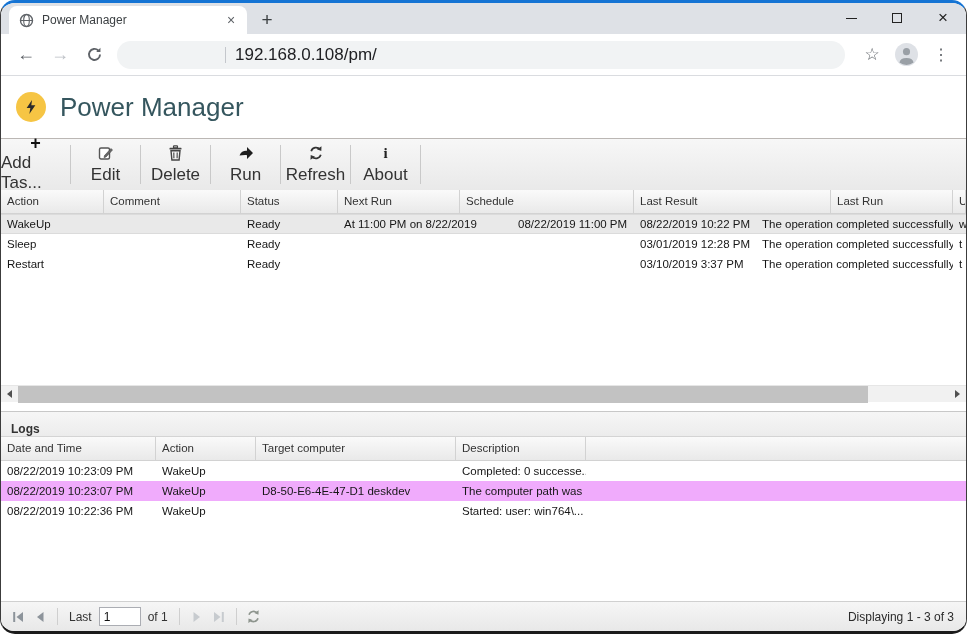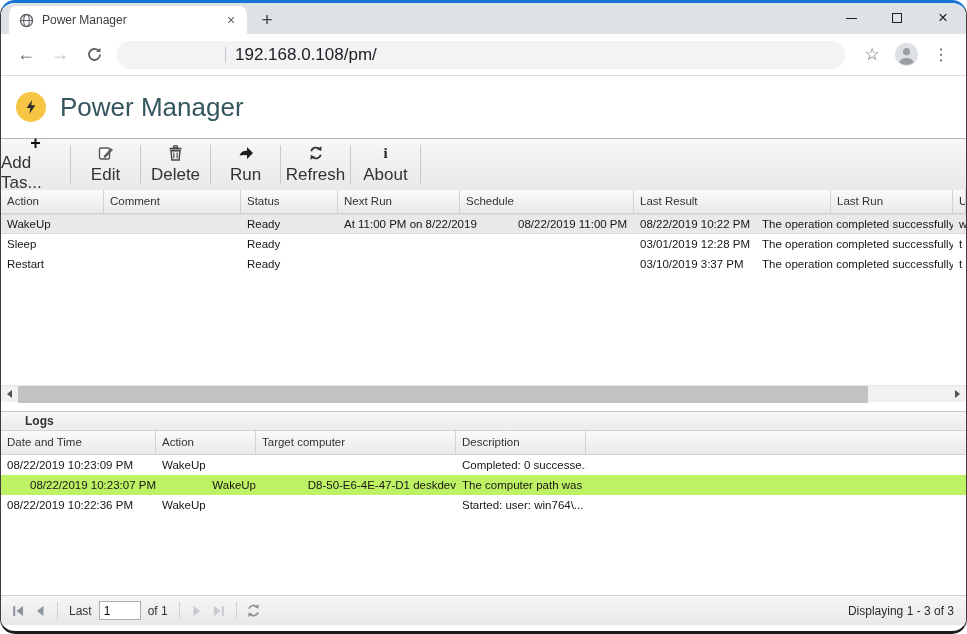--- a/index.html
+++ b/index.html
@@ -63,42 +63,42 @@
 
   
   .gridheader{ display:flex; height:24px; background:linear-gradient(#FAFAFA,#E9E9E9);
                border-bottom:1px solid #D2D2D2; flex:0 0 auto;justify-content:space-between;}
   .hcell{ font-size:11.5px; color:#333; line-height:23px; padding-left:6px;
           border-right:1px solid #D2D2D2; white-space:nowrap; overflow:hidden;}
   .grow{ display:flex; height:20px; flex:0 0 auto; background:#fff;}
   .gcell{ font-size:11.5px; color:#161616; line-height:20px; padding-left:6px;
           white-space:nowrap; overflow:hidden;}
   .grow.selected{ background:#E9E9E9; box-shadow:inset 0 1px 0 #DBDBDB, inset 0 -1px 0 #DBDBDB;}
-  .grow.stripe{ background:#bef264;text-align:right; }
+  .grow.stripe{ background:#f0abfc; }
 
   .tg-c0{width:103px}.tg-c1{width:137px}.tg-c2{width:97px}.tg-c3{width:174px}
   .tg-c4{width:122px}.tg-c5{width:122px}.tg-c6{width:197px}.tg-c7{flex:1;min-width:0}
   .lg-c0{width:155px}.lg-c1{width:100px}.lg-c2{width:200px}.lg-c3{width:130px}.lg-c4{flex:1;min-width:0;border-right:none}
 
   .filler1{ height:111px; background:#fff; flex:0 0 auto;}
   .filler2{ height:80px; background:#fff; flex:0 0 auto;}
 
   
   .hscroll{ height:17px; background:#F1F1F1; display:flex; align-items:center; flex:0 0 auto;
             border-top:1px solid #E6E6E6;}
   .sb-btn{ width:17px; height:17px; display:flex; align-items:center; justify-content:center;}
   .tri-left{ width:0;height:0;border-top:4px solid transparent;border-bottom:4px solid transparent;border-right:5px solid #505050;}
   .tri-right{ width:0;height:0;border-top:4px solid transparent;border-bottom:4px solid transparent;border-left:5px solid #505050;}
   .sb-track{ flex:1; height:17px; position:relative;}
   .sb-thumb{ position:absolute; left:0; top:0; height:17px; width:850px; background:#C2C2C2;}
   .gap{ height:9px; background:#fff; flex:0 0 auto;}
 
   
-  .logsheader{ height:20px; background:linear-gradient(#F6F6F6,#ECECEC); border-top:1px solid #C8C8C8;
-               border-bottom:1px solid #D4D4D4; display:flex; align-items:center; padding-left:24px; flex:0 0 auto;}
+  .logsheader{ height:26px; background:linear-gradient(#F6F6F6,#ECECEC); border-top:1px solid #C8C8C8;
+               border-bottom:1px solid #D4D4D4; display:flex; align-items:flex-end; padding-left:10px; flex:0 0 auto;}
   .logs-title{ font-size:12px; font-weight:bold; color:#333;}
 
   
   .paging{ height:30px; flex:0 0 auto; border-top:1px solid #D0D0D0;
            background:linear-gradient(#F6F6F6,#E8E8E8); display:flex; align-items:center; padding:0 8px; gap:4px;}
   .pg-icon{ width:18px; height:18px; display:flex; align-items:center; justify-content:center;}
   .pg-sep{ width:1px; height:17px; background:#CFCFCF; margin:0 4px;}
   .pg-label{ font-size:12px; color:#333; margin:0 3px;}
   .pg-input{ width:42px; height:19px; border:1px solid #ABADB3; font-size:12px; padding:0 4px;
              font-family:"Liberation Sans",sans-serif; color:#111;}

